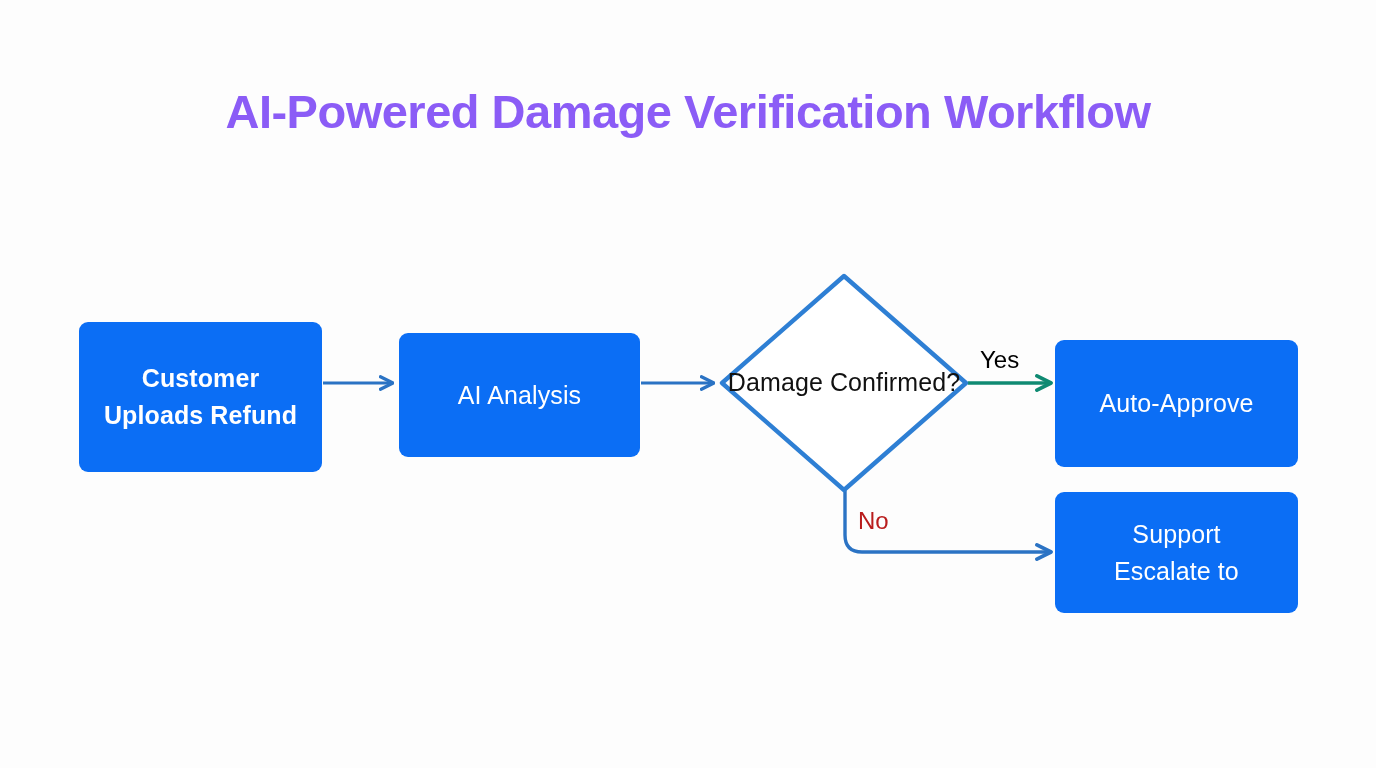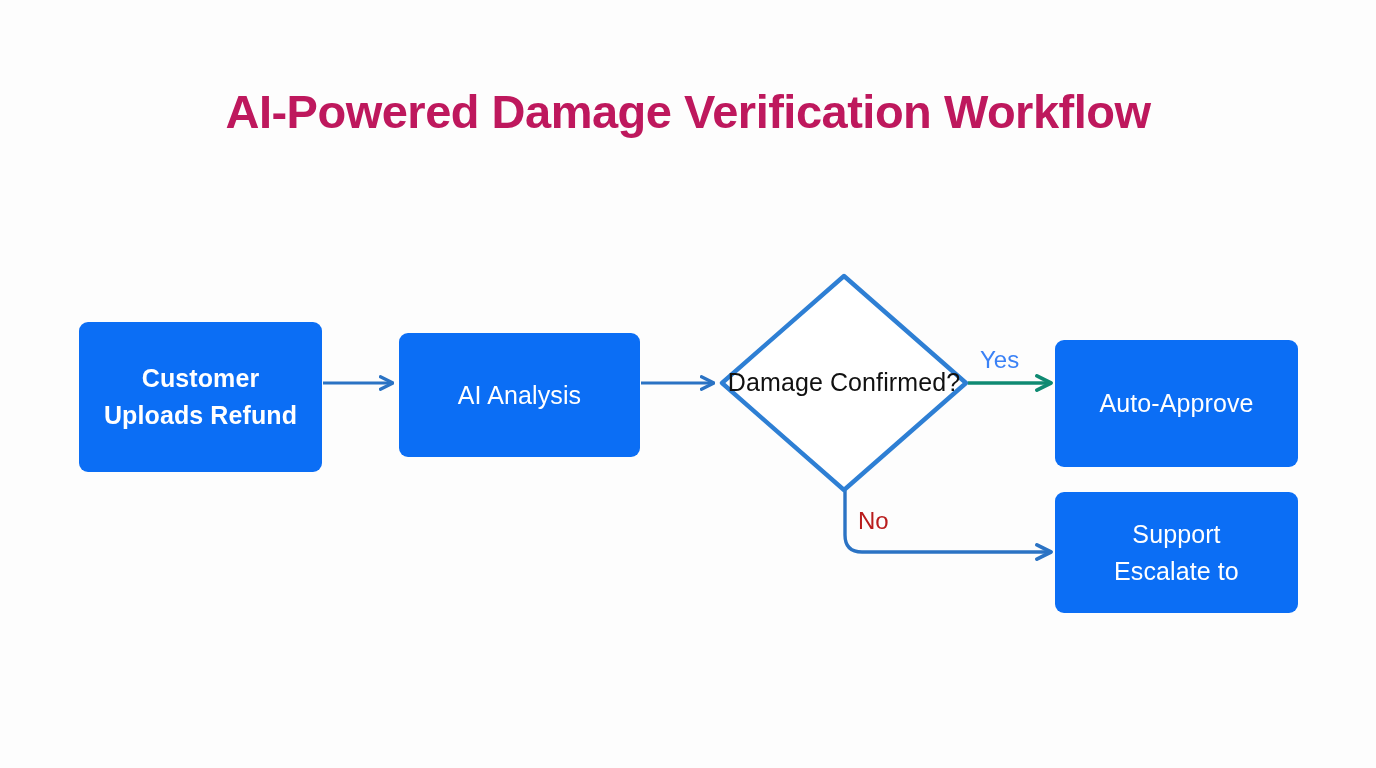--- a/index.html
+++ b/index.html
@@ -28,21 +28,21 @@
   
   .title {
     position: absolute;
     left: 0;
     top: 82px;
     width: 1376px;
     text-align: center;
     font-size: 47px;
     font-weight: 700;
     letter-spacing: -0.5px;
-    color: #be185d;
+    color: #8b5cf6;
     line-height: 60px;
     white-space: nowrap;
   }
 
   
   #links {
     position: absolute;
     left: 0; top: 0;
     width: 1376px;
     height: 768px;
@@ -96,21 +96,21 @@
     letter-spacing: 0.1px;
   }
 
   
   .edge-label {
     position: absolute;
     font-size: 24px;
     line-height: 30px;
     white-space: nowrap;
   }
-  #label-yes { left: 980px; top: 345px; color: #3b82f6; }
+  #label-yes { left: 980px; top: 345px; color: #000000; }
   #label-no  { left: 858px; top: 506px; color: #b91c1c; }
 </style>
 </head>
 <body>
 
 <div id="canvas">
 
   <div class="title">AI-Powered Damage Verification Workflow</div>
 
   <svg id="links" viewBox="0 0 1376 768" width="1376" height="768">

